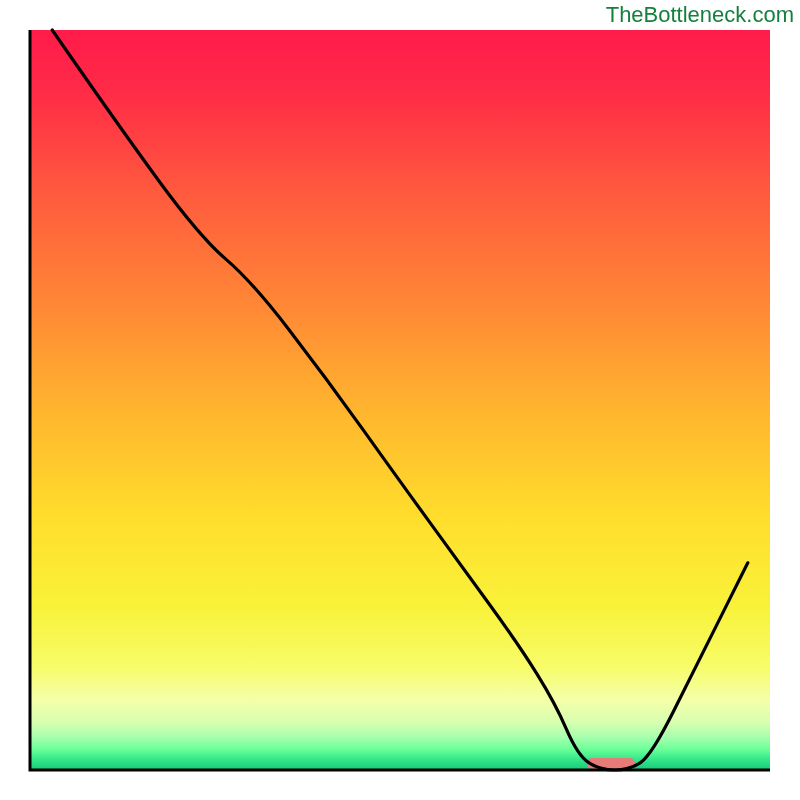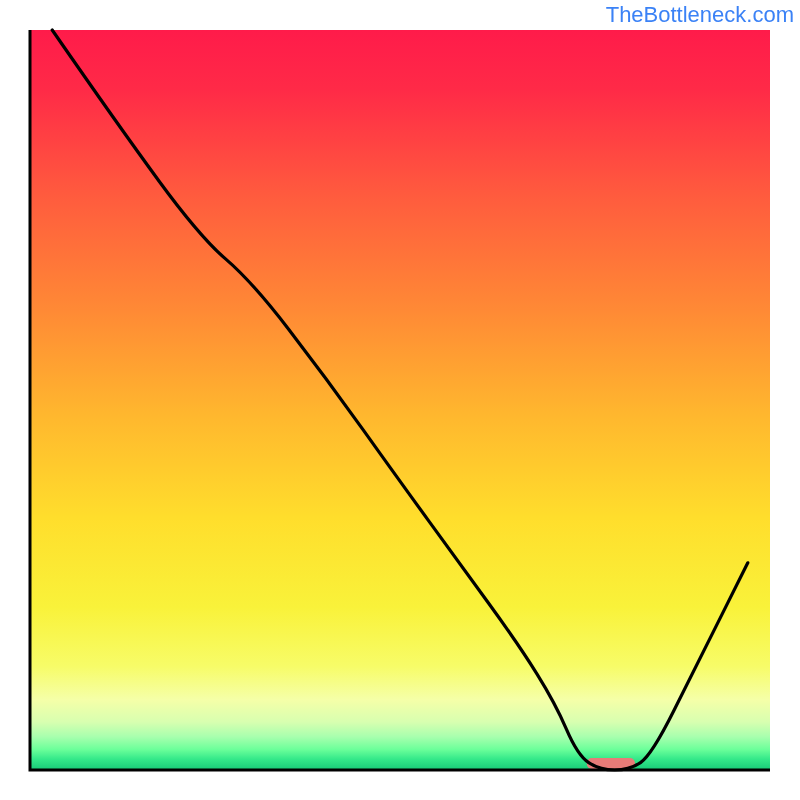--- a/index.html
+++ b/index.html
@@ -15,21 +15,21 @@
     position: relative;
     width: 800px;
     height: 800px;
   }
   .watermark {
     position: absolute;
     top: 2px;
     right: 6px;
     font-size: 22px;
     font-weight: 500;
-    color: #3b82f6;
+    color: #15803d;
     letter-spacing: 0px;
     user-select: none;
     z-index: 10;
   }
   svg.plot {
     position: absolute;
     left: 0;
     top: 0;
     width: 800px;
     height: 800px;

